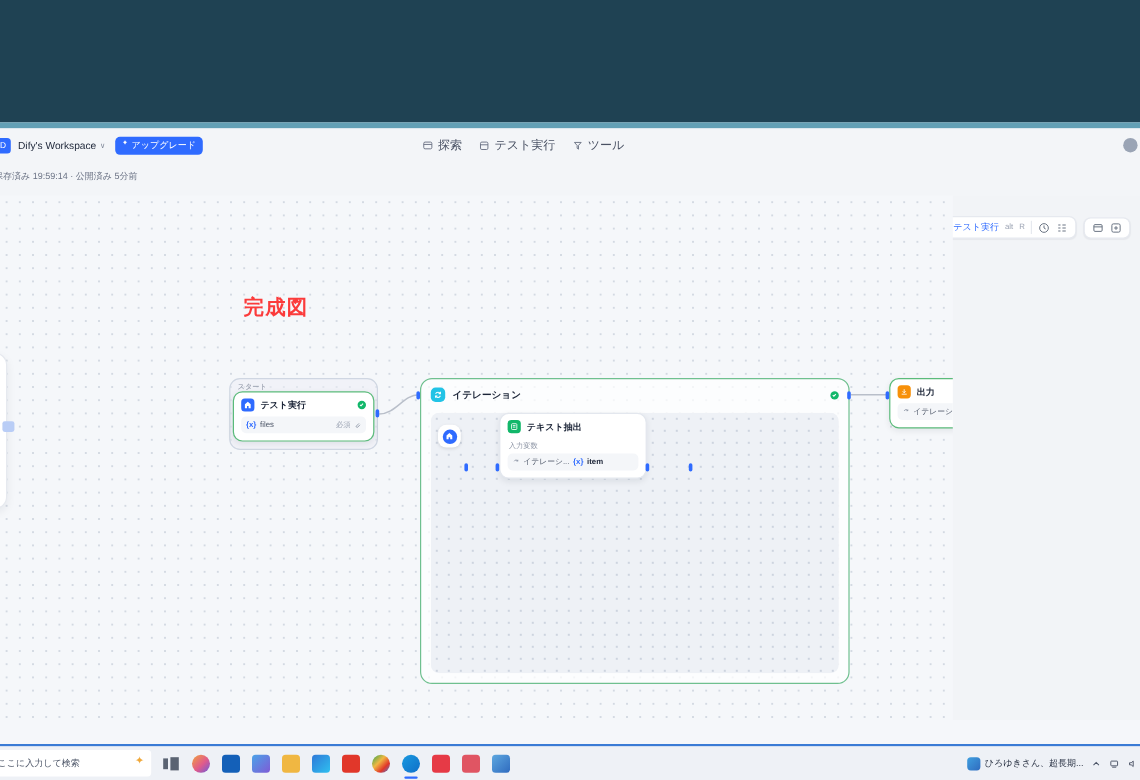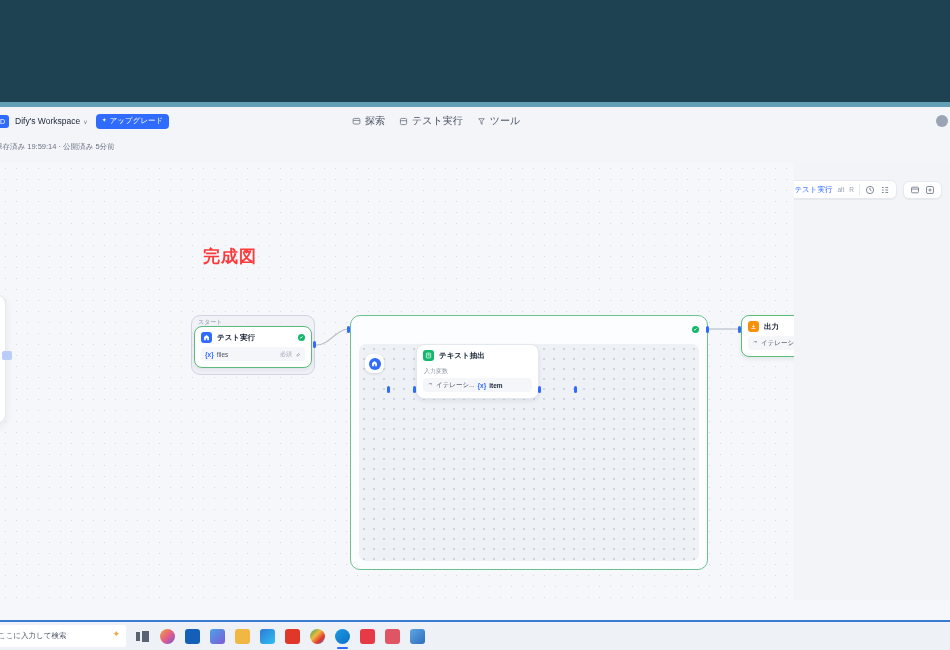--- a/index.html
+++ b/index.html
@@ -385,20 +385,31 @@
           <span>files</span>
           <span class="req">必須</span>
           <svg class="itic" viewBox="0 0 16 16" fill="none" stroke="currentColor" stroke-width="1.6">
             <path d="M11 5 5.8 10.2a2 2 0 1 0 2.8 2.8L13.2 8"></path>
           </svg>
         </div>
       </div>
     </div>
 
     <div class="iter">
+      <div class="iter-head">
+        <span class="iter-icon">
+          <svg viewBox="0 0 16 16" fill="none" stroke="#fff" stroke-width="1.8">
+            <path d="M4 6.4A4.4 4.4 0 0 1 12 6"></path>
+              <path d="M12 9.6A4.4 4.4 0 0 1 4 10"></path>
+            <path d="M12 3v3h-3"></path>
+              <path d="M4 13v-3h3"></path>
+          </svg>
+        </span>
+        <span class="iter-title">イテレーション</span>
+      </div>
       <span class="iter-check">
         <svg viewBox="0 0 12 12" fill="none" stroke="#fff" stroke-width="2.4">
             <path d="M2.6 6.2 5 8.5l4.4-4.7"></path>
           </svg>
       </span>
       <div class="iter-inner"></div>
 
       <div class="iter-start">
         <span class="dot">
           <svg viewBox="0 0 16 16" fill="#fff">
@@ -497,15 +508,31 @@
       <span class="tbi" style="background:#e1372a;border-radius:3px;"></span>
       <span class="tbi" style="background:linear-gradient(135deg,#2fa84f,#f0b742 40%,#e1372a 70%,#3f7ce0);border-radius:50%;"></span>
       <span class="tbi" style="background:linear-gradient(135deg,#1a9ae0,#0f6fc8);border-radius:50%;">
         <span class="active-underline"></span>
       </span>
       <span class="tbi" style="background:#e63a46;"></span>
       <span class="tbi" style="background:#e05563;"></span>
       <span class="tbi" style="background:linear-gradient(135deg,#5ea8e0,#2f6bbf);"></span>
     </div>
 
+    <div class="tray">
+      <div class="tray-note">
+        <span class="tbi" style="width:11px;height:11px;background:linear-gradient(135deg,#3fa0e0,#2f6bbf);"></span>
+        <span>ひろゆきさん、超長期...</span>
+      </div>
+      <svg class="tray-ic" viewBox="0 0 16 16" fill="none" stroke="currentColor" stroke-width="1.5">
+          <path d="M4 10l4-4 4 4"></path>
+        </svg>
+      <svg class="tray-ic" viewBox="0 0 16 16" fill="none" stroke="currentColor" stroke-width="1.4">
+          <rect x="3" y="4" width="10" height="7" rx="1"></rect>
+          <path d="M5 13h6"></path>
+        </svg>
+      <svg class="tray-ic" viewBox="0 0 16 16" fill="none" stroke="currentColor" stroke-width="1.4">
+          <path d="M4 6.5h2.5L9.5 4v8L6.5 9.5H4z"></path>
+        </svg>
+    </div>
   </div>
 
 </div>
 
 </body></html>

